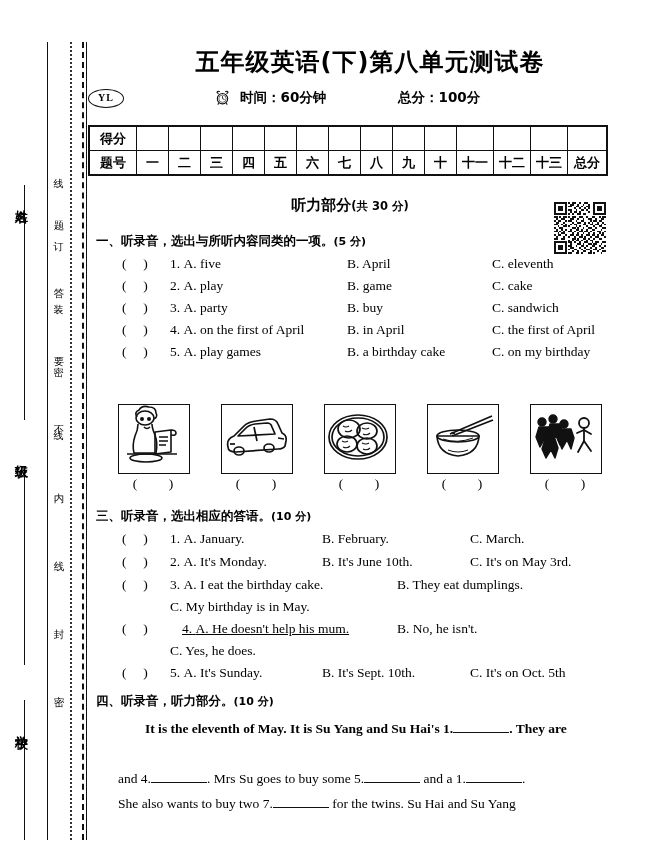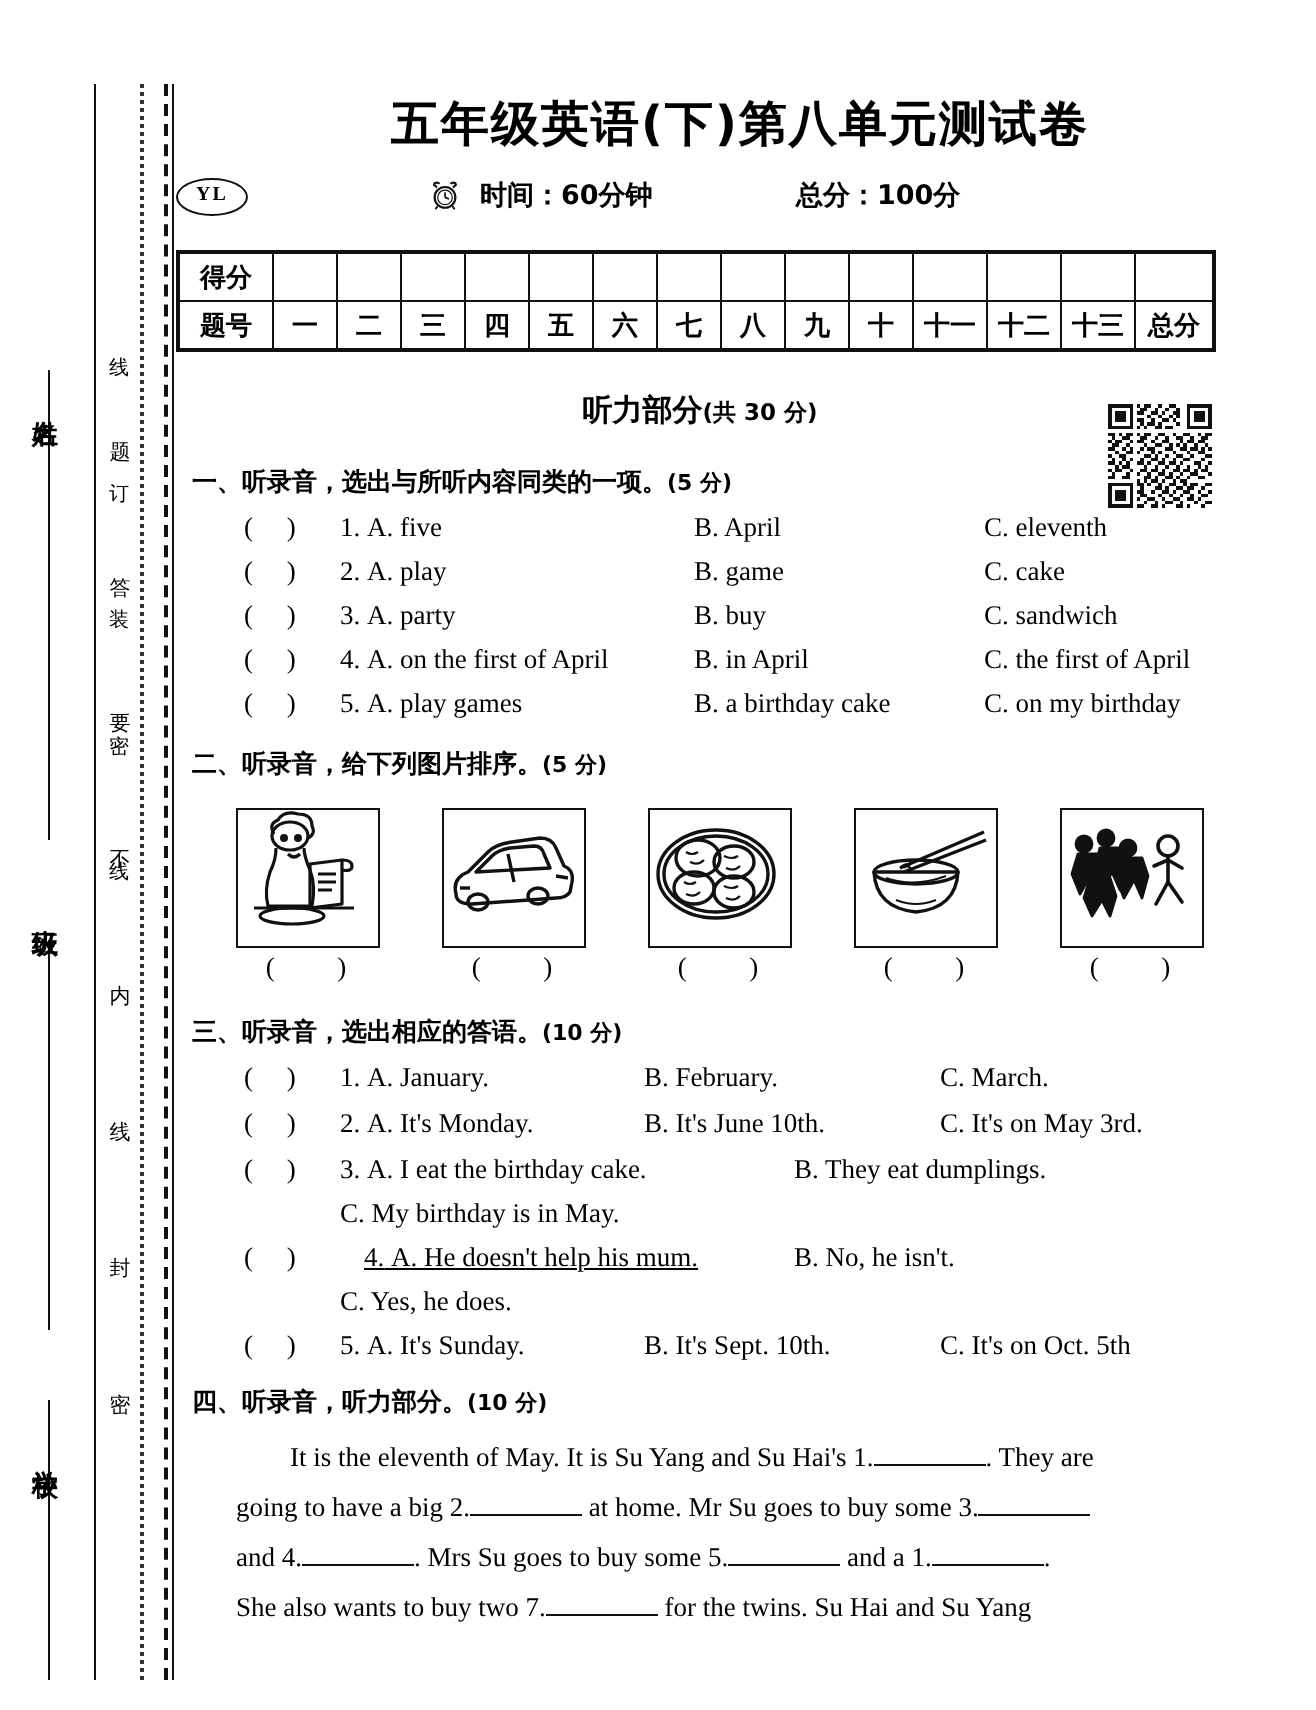--- a/index.html
+++ b/index.html
@@ -570,23 +570,20 @@
     <span class="col-b" style="left:225px;">B. in April</span>
     <span class="col-c" style="left:370px;">C. the first of April</span>
   </div>
   <div class="opt-row" style="left:122px; top:344px; width:500px;">
     <span class="paren">(&nbsp;&nbsp;&nbsp;&nbsp;&nbsp;)</span>
     <span class="col-a" style="left:48px;"><span>5.</span>&nbsp;<span>A. play games</span></span>
     <span class="col-b" style="left:225px;">B. a birthday cake</span>
     <span class="col-c" style="left:370px;">C. on my birthday</span>
   </div>
 
-  <div class="q-head" style="left:96px; top:374px;">
-    <span>二、听录音，给下列图片排序。</span><span class="pts">(5 分)</span>
-  </div>
 
   <div class="picbox" style="left:118px; top:404px;">
     <svg width="67" height="65" viewBox="0 0 67 65">
       <g fill="none" stroke="#111" stroke-width="1.6" stroke-linejoin="round">
         <ellipse cx="26" cy="13" rx="9" ry="7"></ellipse>
         <path d="M18 12 q-3 -5 2 -7 q3 -5 10 -3 q7 0 7 6 q2 4 -2 6"></path>
         <path d="M19 19 q0 6 -3 12 q-3 9 -1 17 l22 0 q2 -10 -1 -18 q-3 -7 -3 -11"></path>
         <path d="M25 22 q3 3 6 0"></path>
         <circle cx="23" cy="14" r="1.2" fill="#111"></circle>
         <circle cx="30" cy="14" r="1.2" fill="#111"></circle>
@@ -705,27 +702,24 @@
     <span class="paren">(&nbsp;&nbsp;&nbsp;&nbsp;&nbsp;)</span>
     <span class="col-a" style="left:48px;"><span>5.</span>&nbsp;<span>A. It's Sunday.</span></span>
     <span class="col-b" style="left:200px;">B. It's Sept. 10th.</span>
     <span class="col-c" style="left:348px;">C. It's on Oct. 5th</span>
   </div>
 
   <div class="q-head" style="left:96px; top:693px;">
     <span>四、听录音，听力部分。</span><span class="pts">(10 分)</span>
   </div>
 
-  <div class="passage-line" style="left:145px; top:720px;">
+  <div class="passage-line" style="left:145px; top:720px;font-weight:bold;">
     <span>It is the eleventh of May.  It is Su Yang and Su Hai's 1.</span><span class="blankline" style="width:56px;"></span><span>.  They are</span>
   </div>
 
-  <div class="passage-line" style="left:118px; top:745px;">
-    <span>going to have a big 2.</span><span class="blankline" style="width:56px;"></span>&nbsp;<span>at home.  Mr Su goes to buy some 3.</span><span class="blankline" style="width:56px;"></span>
-  </div>
 
   <div class="passage-line" style="left:118px; top:770px;">
     <span>and 4.</span><span class="blankline" style="width:56px;"></span><span>.  Mrs Su goes to buy some 5.</span><span class="blankline" style="width:56px;"></span>&nbsp;<span>and a 1.</span><span class="blankline" style="width:56px;"></span><span>.</span>
   </div>
 
   <div class="passage-line" style="left:118px; top:795px;">
     <span>She also wants to buy two 7.</span><span class="blankline" style="width:56px;"></span>&nbsp;<span>for the twins.  Su Hai and Su Yang</span>
   </div>
 
 </div>

